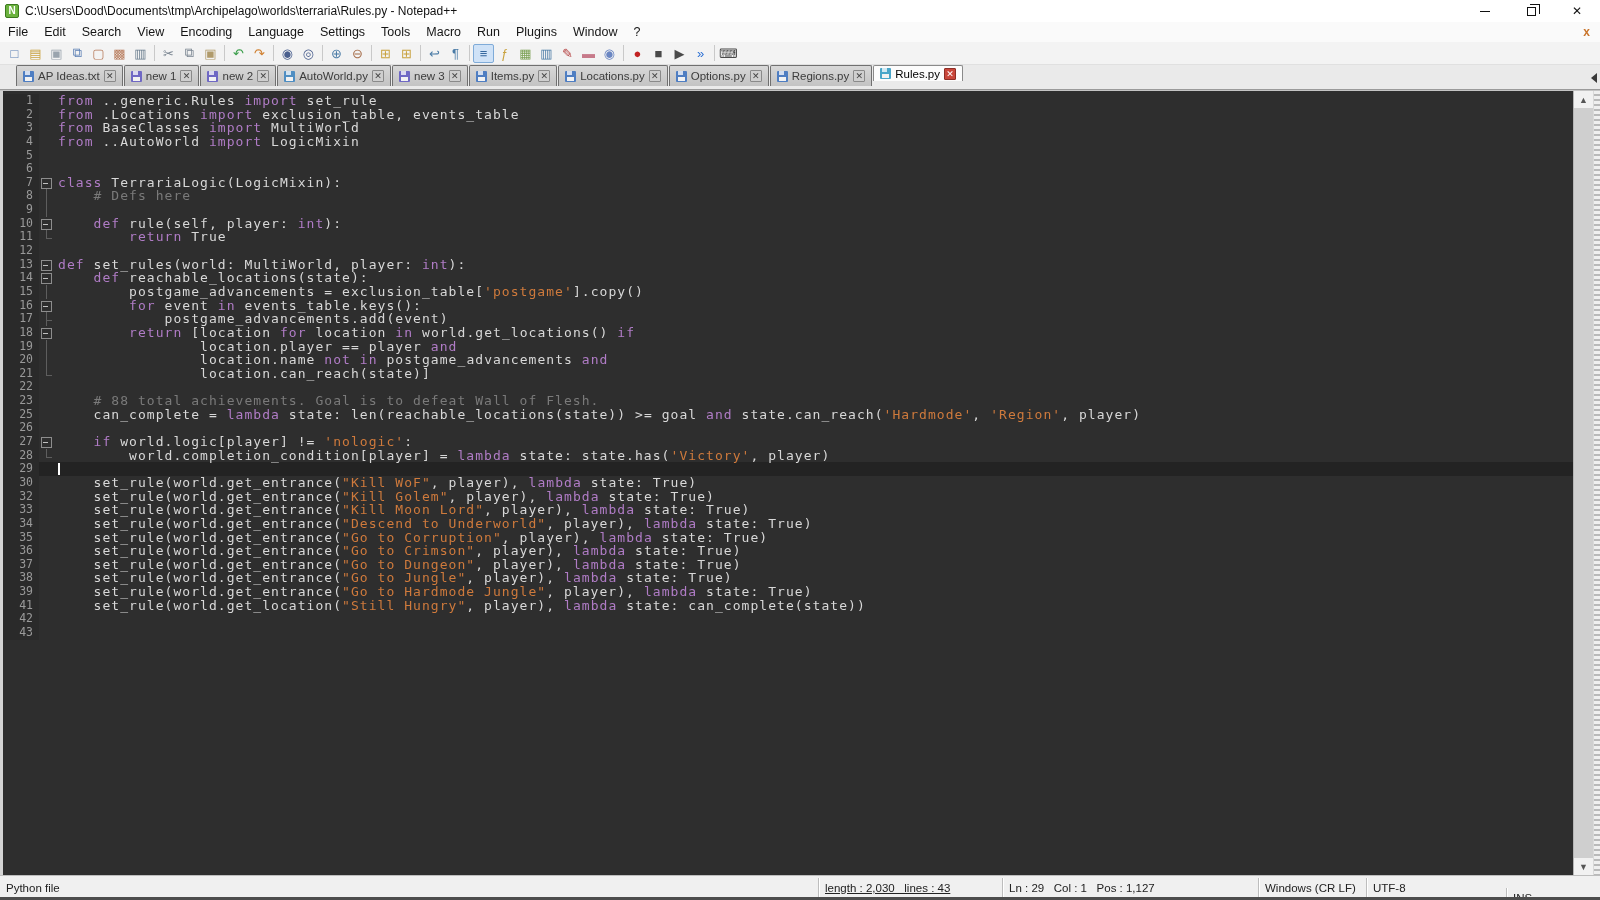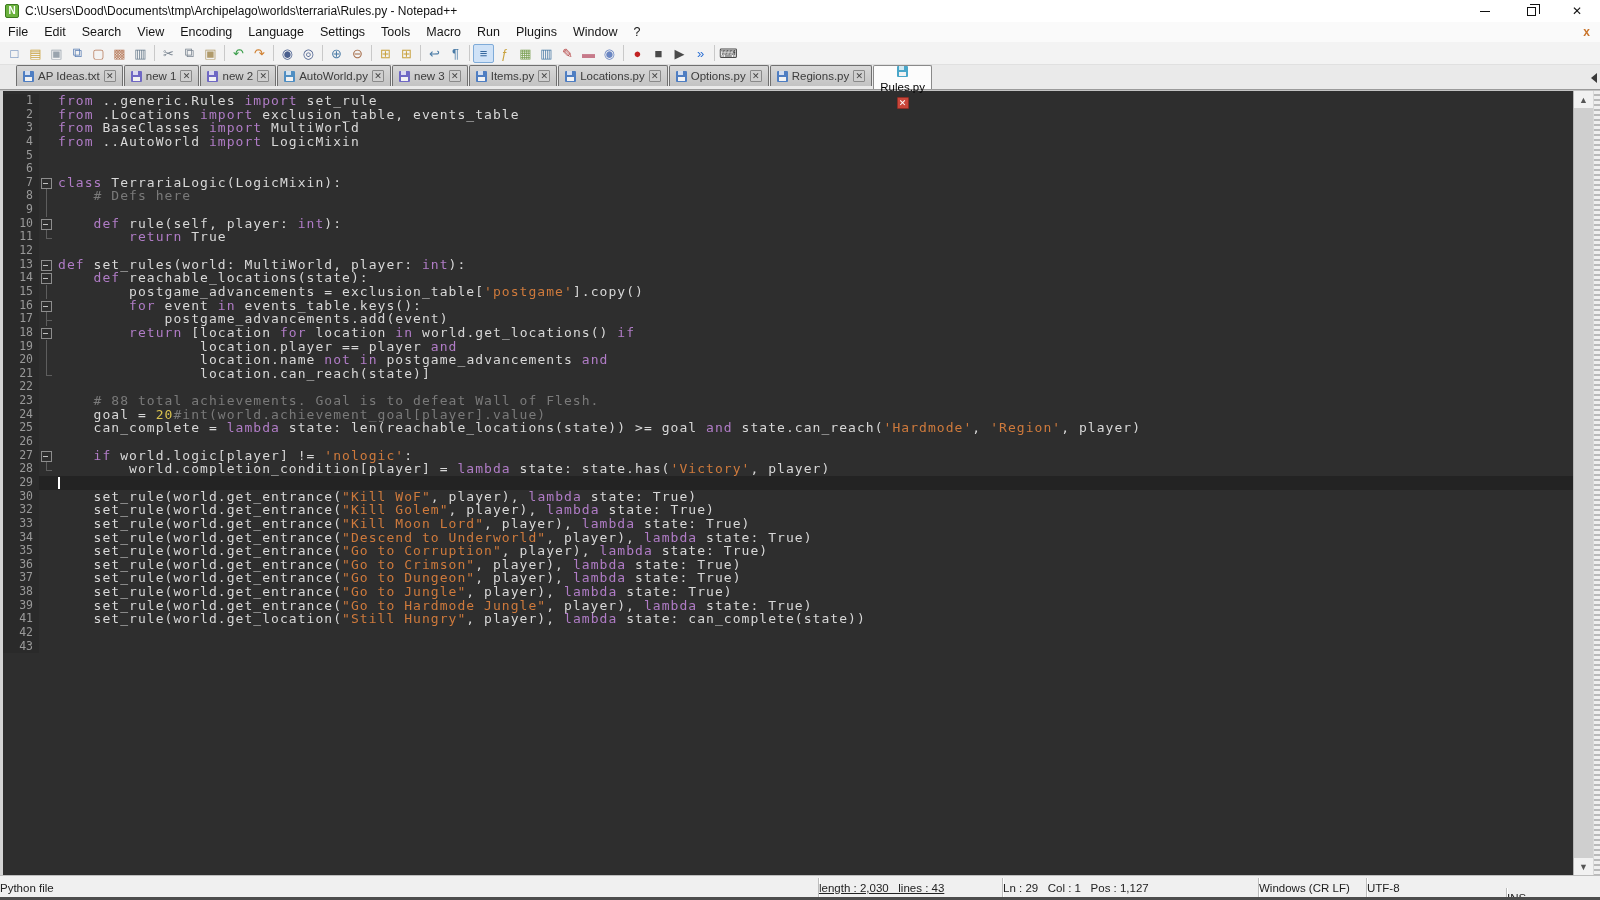--- a/index.html
+++ b/index.html
@@ -24,21 +24,21 @@
   
   .toolbar { height:23px; background:#f3f3f3; border-bottom:1px solid #e0e0e0; display:flex; align-items:center; padding-left:4px; flex:0 0 auto; }
   .tbicon { width:21px; height:19px; display:flex; align-items:center; justify-content:center; font-size:13px; border:1px solid transparent; border-radius:2px; }
   .tbicon.pressed { background:#cfe2f7; border-color:#7fabd8; }
   .tsep { width:1px; height:16px; background:#c9c9c9; margin:0 3px; }
   
   .tabbar { height:25px; background:#eaeaea; display:flex; align-items:flex-start; padding-left:16px; position:relative; border-bottom:1px solid #9a9a9a; flex:0 0 auto; }
   .tab { height:21px; display:flex; align-items:center; gap:4px; padding:0 6px; margin-right:1px;
          background:linear-gradient(#d8d8d8,#c3c3c3); border:1px solid #707070; border-bottom:none;
          border-radius:2px 2px 0 0; font-size:11.5px; color:#3c3c3c; white-space:nowrap; }
-  .tab.active { height:24px; background:#fcfcfc; color:#000; margin-bottom:-1px; border-color:#8a8a8a;flex-direction:column; }
+  .tab.active { height:16px; background:#fcfcfc; color:#000; margin-bottom:-1px; border-color:#8a8a8a; }
   .floppy { width:11px; height:11px; border-radius:1px; position:relative; flex:0 0 auto; }
   .floppy::before { content:''; position:absolute; left:2px; top:0; width:5px; height:4px; background:rgba(255,255,255,.75); }
   .floppy::after  { content:''; position:absolute; left:2px; bottom:1px; width:7px; height:4px; background:#f2f2f2; }
   .tab-close { width:12px; height:12px; border:1px solid #8a8a8a; background:#cfcfcf; color:#444;
                font-size:9px; line-height:10px; text-align:center; border-radius:1px; flex:0 0 aupx; }
   .tab.active .tab-close { background:#c9463a; border-color:#8e2e26; color:#fff; }
   .tab-scroll { position:absolute; right:3px; top:8px; width:0; height:0; border-top:5px solid transparent; border-bottom:5px solid transparent; border-right:6px solid #3a3a3a; }
   
   .main { flex:1 1 auto; display:flex; border-top:1px solid #c4c4c4; min-height:0; }
   .lborder { width:3px; background:#d4d4d4; }
@@ -59,21 +59,21 @@
   .kw { color:var(--kw); } .pl { color:var(--pl); } .st { color:var(--st); }
   .nm { color:var(--nm); } .cm { color:var(--cm); }
   .caret { display:inline-block; width:2px; height:12px; background:#ffffff; vertical-align:-2px; }
   
   .vscroll { width:20px; background:#cfcfcf; display:flex; flex-direction:column; justify-content:space-between; border-left:1px solid #b5b5b5; }
   .sbtn { height:17px; background:#f1f1f1; color:#555; font-size:9px; display:flex; align-items:center; justify-content:center; }
   .rborder { width:7px; background:repeating-linear-gradient(180deg,#efefef 0 3px,#b9b9b9 3px 5px); border-left:1px solid #d9d9d9; }
   
   .hgap { height:3px; background:#f0f0f0; border-top:1px solid #bdbdbd; flex:0 0 auto; }
   .statusbar { height:19px; background:#f0f0f0; display:flex; align-items:center; font-size:11.5px; color:#222; flex:0 0 auto; }
-  .sb-sec { height:100%; display:flex; align-items:center; border-left:1px solid #bdbdbd; box-shadow:inset 1px 0 0 #fff; white-space:pre; }
+  .sb-sec { height:100%; display:flex; align-items:center; padding-left:6px; border-left:1px solid #bdbdbd; box-shadow:inset 1px 0 0 #fff; white-space:pre; }
   .sb-sec:first-child { border-left:none; box-shadow:none; }
   .sb-doctype { width:818px; } .sb-len { width:184px;text-decoration:underline; } .sb-pos { width:256px; }
   .sb-eol { width:108px; } .sb-enc { width:140px; } .sb-ins { flex:1;margin-top:20px; }
   .bstrip { height:3px; background:#4d4d4d; flex:0 0 auto; }
 </style>
 </head>
 <body>
 
 <div class="window">
 
@@ -320,25 +320,20 @@
             <span class="ln">22</span>
             <span class="fold"></span>
             <span class="txt"></span>
           </div>
           <div class="line">
             <span class="ln">23</span>
             <span class="fold"></span>
             <span class="txt"><span class="cm">    # 88 total achievements. Goal is to defeat Wall of Flesh.</span></span>
           </div>
           <div class="line">
-            <span class="ln">24</span>
-            <span class="fold"></span>
-            <span class="txt"><span class="pl">    goal = </span><span class="nm">20</span><span class="cm">#int(world.achievement_goal[player].value)</span></span>
-          </div>
-          <div class="line">
             <span class="ln">25</span>
             <span class="fold"></span>
             <span class="txt"><span class="pl">    can_complete = </span><span class="kw">lambda</span><span class="pl"> state: len(reachable_locations(state)) &gt;= goal </span><span class="kw">and</span><span class="pl"> state.can_reach(</span><span class="st">'Hardmode'</span><span class="pl">, </span><span class="st">'Region'</span><span class="pl">, player)</span></span>
           </div>
           <div class="line">
             <span class="ln">26</span>
             <span class="fold"></span>
             <span class="txt"></span>
           </div>
           <div class="line">

